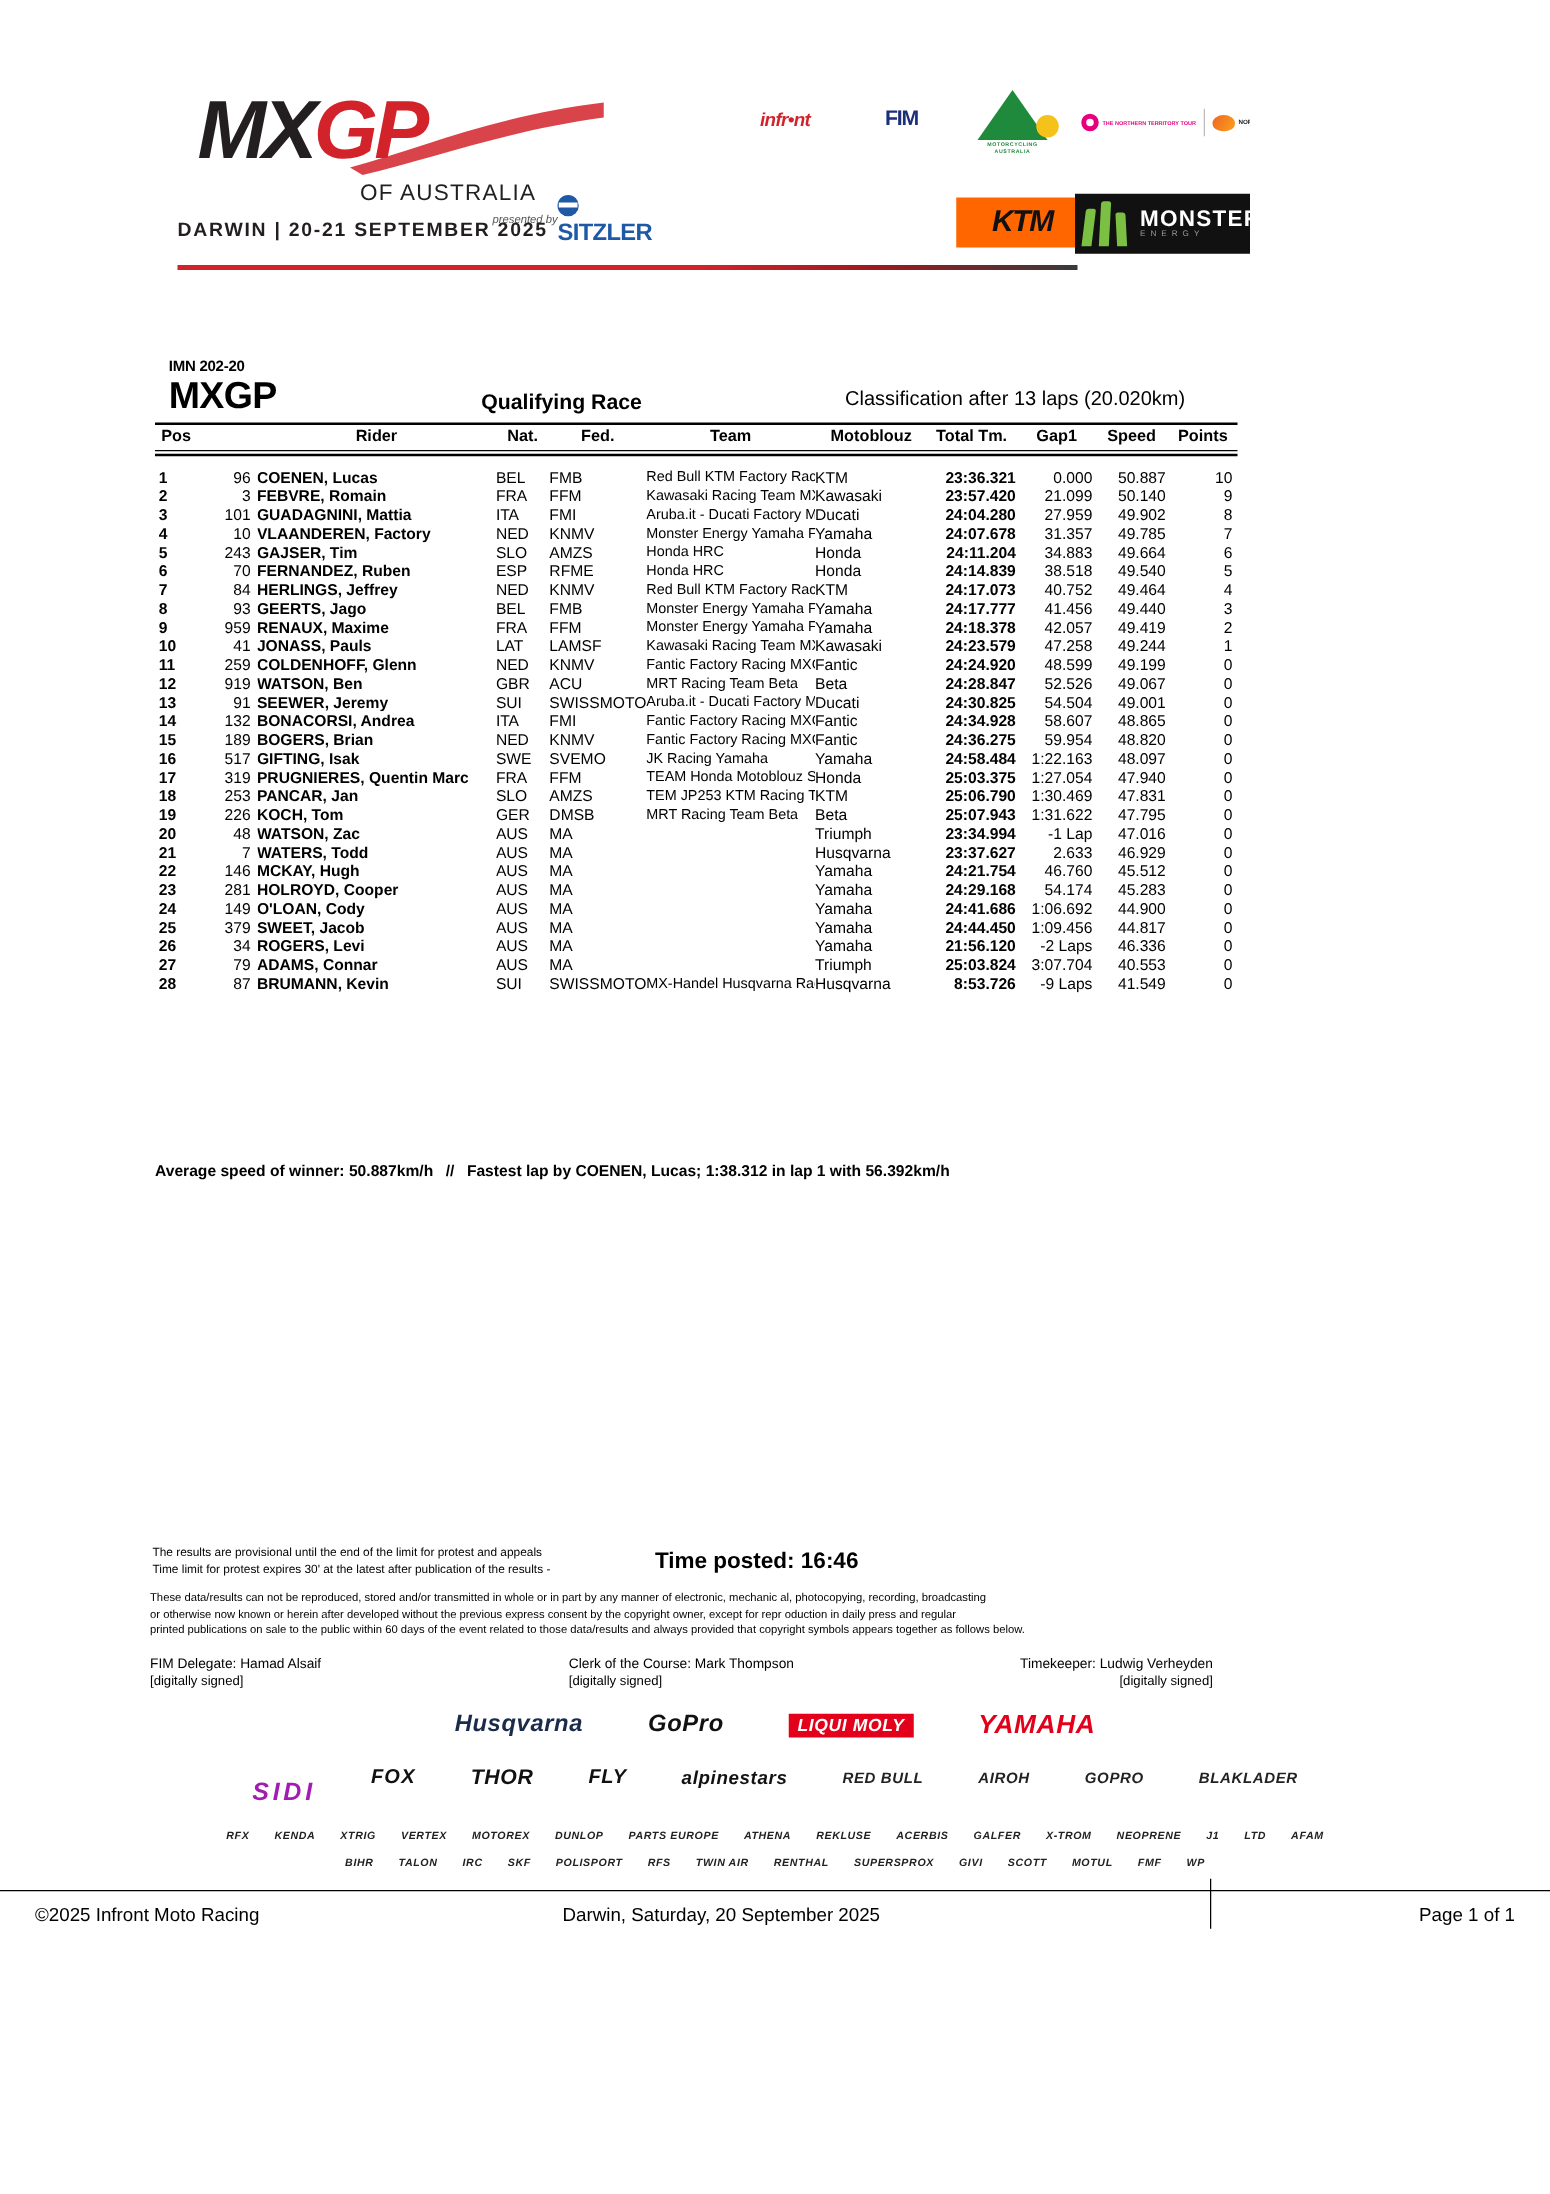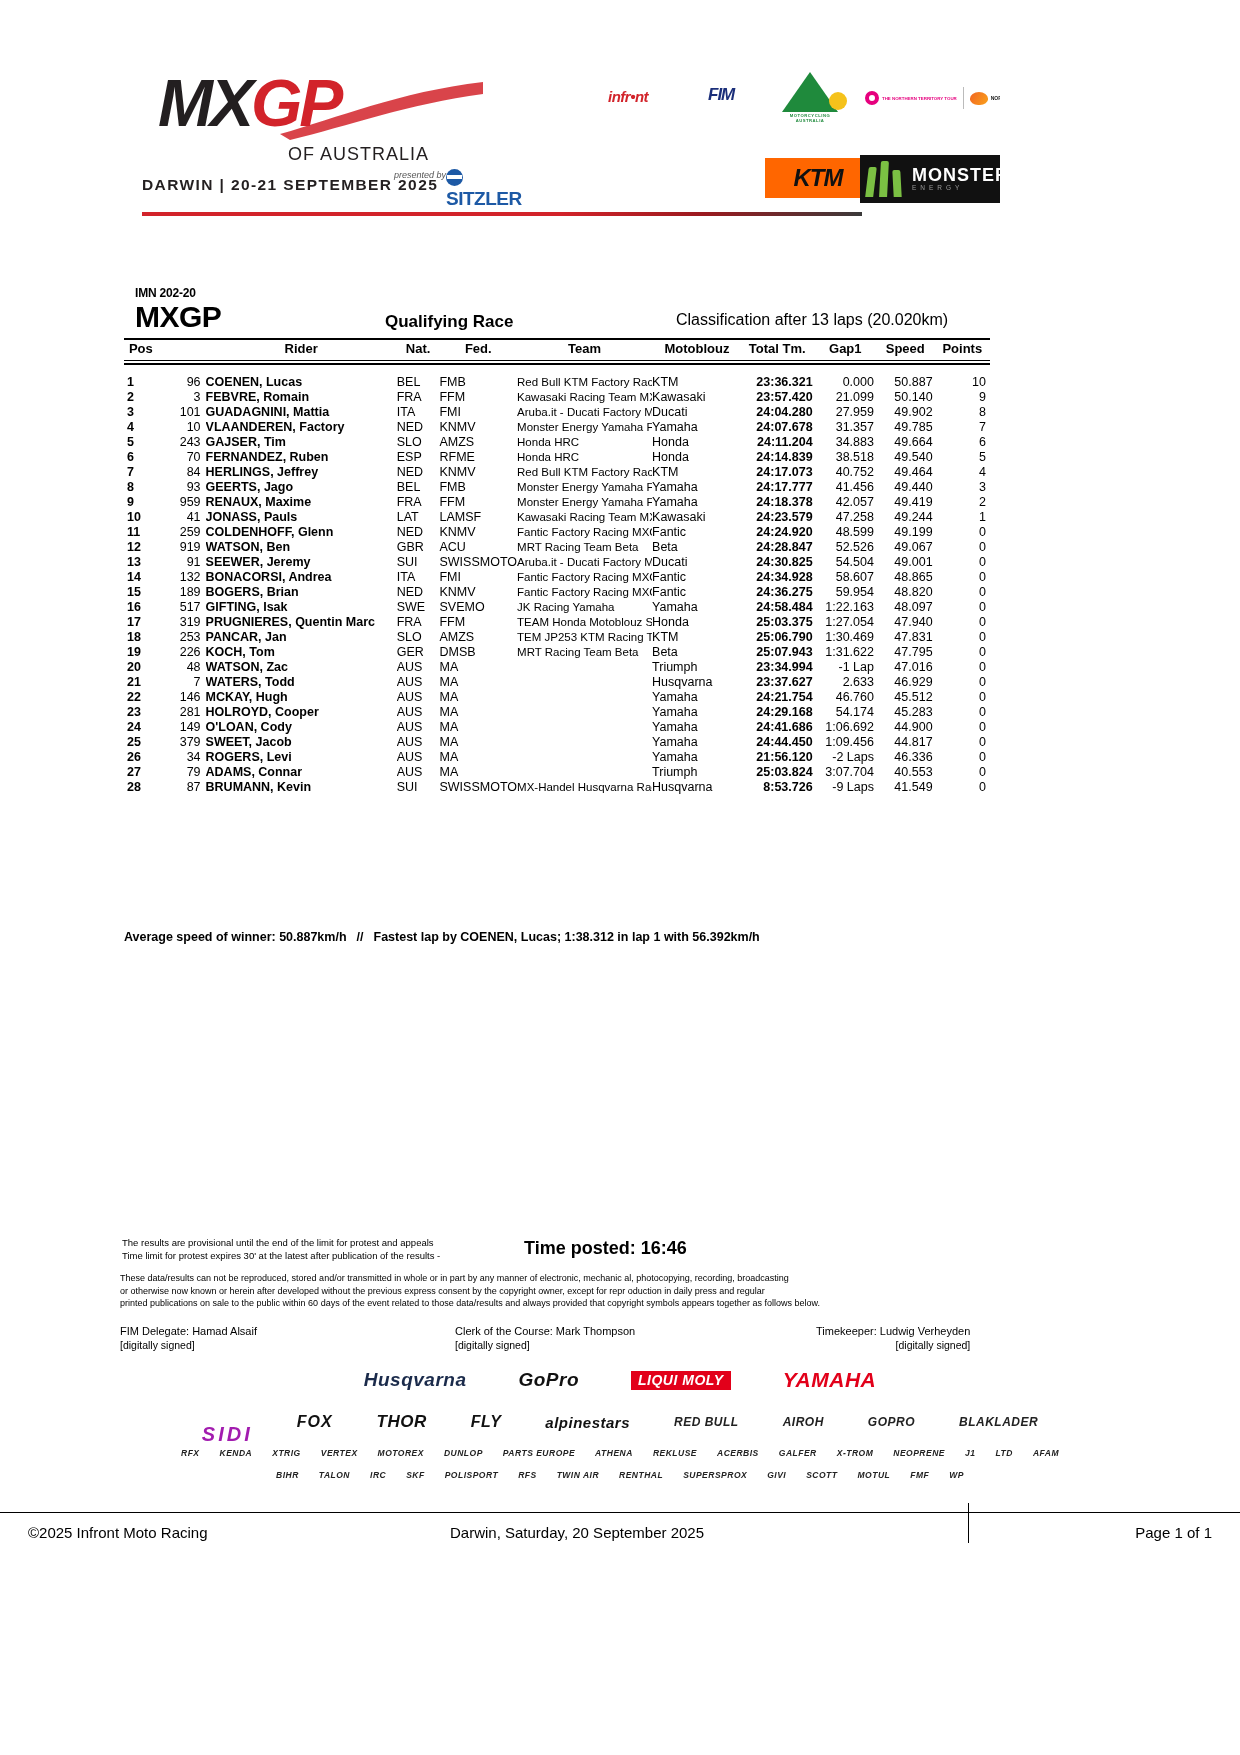--- a/index.html
+++ b/index.html
@@ -8,29 +8,29 @@
   
   .banner{position:absolute;left:120px;top:30px;width:880px;height:190px;background:#fff;overflow:hidden;}
   .banner-inner{position:relative;width:100%;height:100%;}
   .mxgp-logo{position:absolute;left:38px;top:40px;width:310px;height:80px;}
   .mxgp-word{font-family:"Liberation Sans",sans-serif;font-weight:bold;font-style:italic;font-size:66px;letter-spacing:-3px;line-height:66px;}
   .mx-dark{color:#231f20;}
   .gp-red{color:#d2232a;}
   .swoosh{position:absolute;left:120px;top:8px;width:210px;height:66px;pointer-events:none;}
   .of-aus{position:absolute;left:130px;top:74px;font-size:18px;font-weight:normal;letter-spacing:1px;color:#231f20;font-family:"Liberation Sans",sans-serif;}
   .presented{position:absolute;left:236px;top:100px;font-size:9px;color:#555;font-style:italic;}
-  .sitzler{position:absolute;left:288px;top:96px;font-size:19px;font-weight:bold;color:#1d59a5;letter-spacing:-0.5px;}
+  .sitzler{position:absolute;left:288px;top:84px;font-size:19px;font-weight:bold;color:#1d59a5;letter-spacing:-0.5px;}
   .sitz-mark{display:inline-block;width:17px;height:17px;border-radius:50%;background:#1d59a5;vertical-align:-3px;margin-right:2px;position:relative;}
   .sitz-mark::after{content:"";position:absolute;left:1px;top:6px;width:15px;height:4px;background:#fff;}
   .darwin-line{position:absolute;left:22px;top:146px;font-size:15.5px;font-weight:bold;letter-spacing:1.4px;color:#231f20;}
   .red-stripe{position:absolute;left:22px;top:182px;width:720px;height:4px;background:linear-gradient(90deg,#d2232a 0%,#d2232a 58%,#9a1a1f 78%,#3a3a3a 100%);}
 
   .spon{position:absolute;text-align:center;}
   .spon-infront{left:488px;top:58px;font-size:15px;font-weight:bold;color:#d2232a;font-style:italic;letter-spacing:-0.5px;}
-  .spon-fim{left:588px;top:55px;font-size:17px;font-weight:bold;font-style:italic;color:#1b2f7a;letter-spacing:-1px;}
+  .spon-fim{left:588px;top:55px;font-size:17px;font-weight:bold;color:#1b2f7a;letter-spacing:-1px;}
   .ma-logo{position:absolute;left:662px;top:42px;width:56px;height:52px;}
   .ma-tri{width:0;height:0;border-left:28px solid transparent;border-right:28px solid transparent;border-bottom:40px solid #1f8a3c;position:relative;}
   .ma-circ{position:absolute;left:19px;top:20px;width:18px;height:18px;border-radius:50%;background:#f5c21b;}
   .ma-txt{font-size:4.2px;letter-spacing:.5px;color:#1f8a3c;text-align:center;margin-top:1px;font-weight:bold;}
   .nt-box{position:absolute;left:745px;top:50px;width:200px;height:36px;display:flex;align-items:center;gap:6px;}
   .nt-a{display:flex;align-items:center;gap:3px;}
   .nt-ring{width:14px;height:14px;border-radius:50%;border:4px solid #e6007e;box-sizing:border-box;}
   .nt-tiny{font-size:4.4px;line-height:5px;color:#e6007e;font-weight:bold;}
   .nt-div{width:1px;height:22px;background:#bbb;}
   .nt-b{display:flex;align-items:center;gap:3px;}
@@ -91,21 +91,21 @@
   .sig-c{left:455px;text-align:left;}
   .sig-r{left:816px;text-align:left;}
   .sig .dig{font-size:10.5px;}
   .sig-r .dig{text-align:right;display:block;}
 
   
   .sponsors{position:absolute;left:120px;top:1360px;width:1000px;height:150px;}
   .s-row{display:flex;align-items:center;justify-content:center;width:100%;}
   .s-row1{gap:52px;height:40px;}
   .s-row2{gap:44px;height:32px;margin-top:6px;}
-  .s-row3{gap:20px;height:18px;margin-top:6px;}
+  .s-row3{gap:20px;height:18px;margin-top:21px;}
   .s-row4{gap:20px;height:16px;margin-top:5px;}
   .sl{font-weight:bold;letter-spacing:0.5px;white-space:nowrap;font-style:italic;}
   .sl-husq{font-size:19px;color:#1b2b4b;font-style:italic;}
   .sl-gopro{font-size:19px;color:#111;}
   .sl-lm{font-size:14px;color:#fff;background:#e2001a;padding:3px 7px;line-height:13px;text-align:center;}
   .sl-yam{font-size:21px;color:#e2001a;}
   .sl-sidi{font-size:20px;color:#a21caf;letter-spacing:3px;margin-top:24px;}
   .sl-fox{font-size:16px;color:#111;letter-spacing:1px;}
   .sl-thor{font-size:17px;color:#111;font-style:italic;}
   .sl-fly{font-size:16px;color:#111;font-style:italic;}

